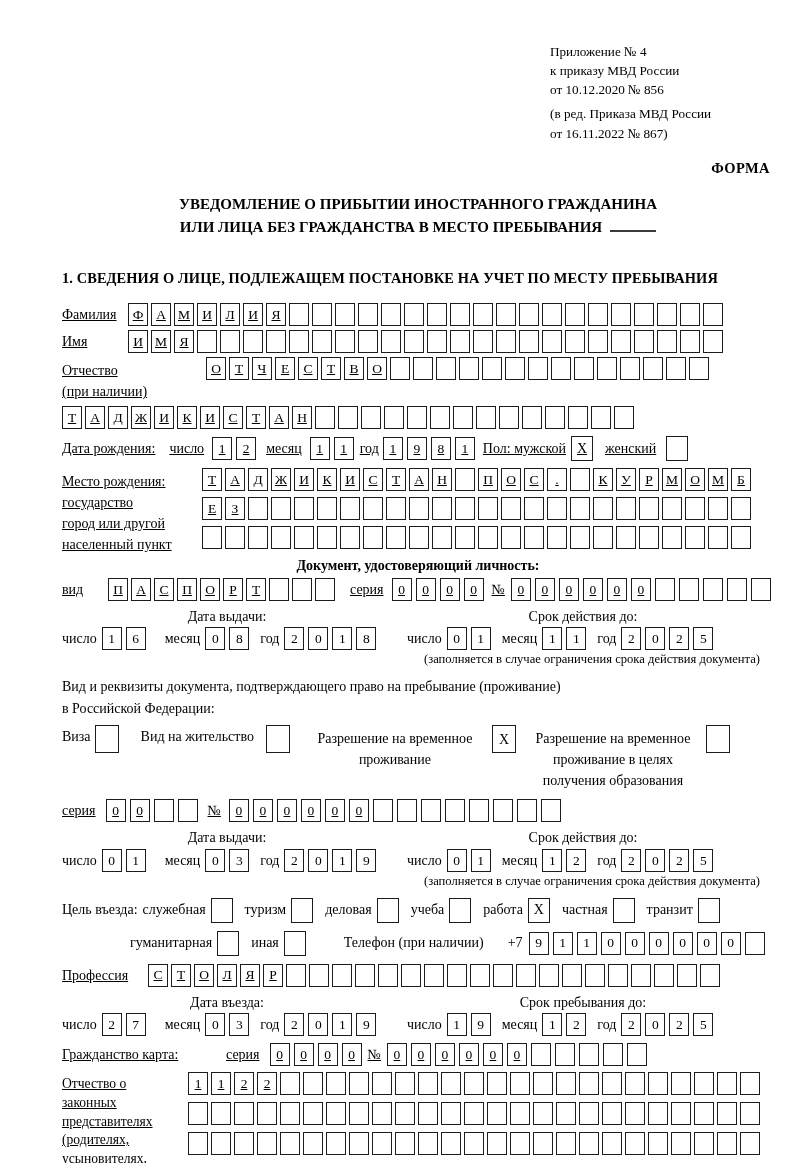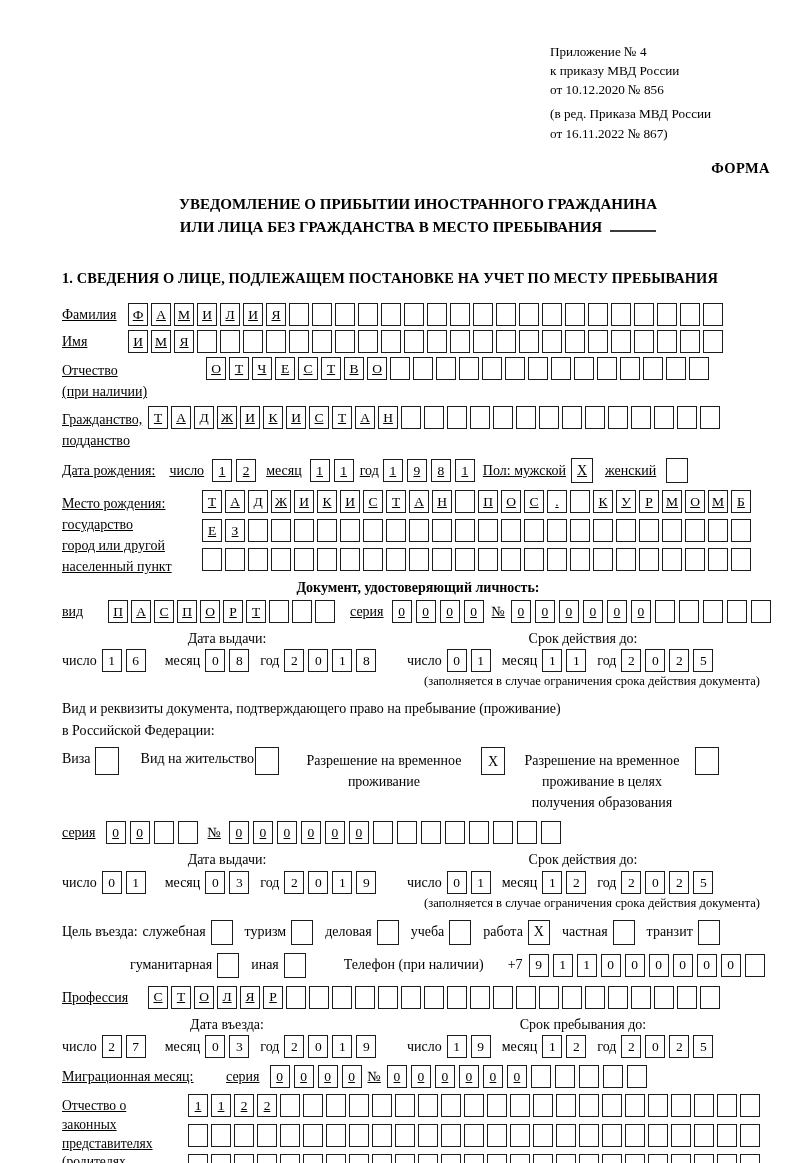--- a/index.html
+++ b/index.html
@@ -179,24 +179,20 @@
         <span class="bx"></span>
         <span class="bx"></span>
         <span class="bx"></span>
         <span class="bx"></span>
         <span class="bx"></span>
         <span class="bx"></span>
       </div>
   </div>
 
   <div class="frow">
-    <div class="lbl lbl2" style="width:86px;">
-      <div>Гражданство,</div>
-      <div>подданство</div>
-    </div>
     <div class="boxes">
         <span class="bx">Т</span>
         <span class="bx">А</span>
         <span class="bx">Д</span>
         <span class="bx">Ж</span>
         <span class="bx">И</span>
         <span class="bx">К</span>
         <span class="bx">И</span>
         <span class="bx">С</span>
         <span class="bx">Т</span>
@@ -422,21 +418,21 @@
     <div>Вид и реквизиты документа, подтверждающего право на пребывание (проживание)</div>
     <div>в Российской Федерации:</div>
   </div>
 
   <div class="rdocs">
     <div class="opt">
       <span class="cap" style="margin-right:4px;">Виза</span>
       <span class="cbx" style="width:22px;height:26px;"></span>
     </div>
     <div class="opt" style="margin-left:22px;">
-      <span class="cap" style="margin-right:1px;">Вид на жительство</span>
+      <span class="cap" style="margin-right:12px;">Вид на жительство</span>
       <span class="cbx" style="width:22px;height:26px;"></span>
     </div>
     <div class="opt" style="margin-left:16px;">
       <span class="cap cap-c" style="width:178px;margin-right:8px;">Разрешение на временное проживание</span>
       <span class="cbx" style="width:22px;height:26px;">X</span>
     </div>
     <div class="opt" style="margin-left:12px;">
       <span class="cap cap-c" style="width:170px;margin-right:8px;">Разрешение на временное проживание в целях получения образования</span>
       <span class="cbx" style="width:22px;height:26px;"></span>
     </div>
@@ -624,21 +620,21 @@
       <span class="dboxes">
           <span class="bx">2</span>
           <span class="bx">0</span>
           <span class="bx">2</span>
           <span class="bx">5</span>
         </span>
     </div>
   </div>
 
   <div class="frow" style="align-items:center;margin-top:7px;">
-    <span class="w" style="width:164px;">Миграционная месяц:</span>
+    <span class="w" style="width:164px;">Гражданство карта:</span>
     <span class="w" style="margin-right:10px;">серия</span>
     <span class="dboxes">
         <span class="bx">0</span>
         <span class="bx">0</span>
         <span class="bx">0</span>
         <span class="bx">0</span>
       </span>
     <span class="w" style="margin:0 6px 0 2px;">№</span>
     <span class="dboxes">
         <span class="bx">0</span>

